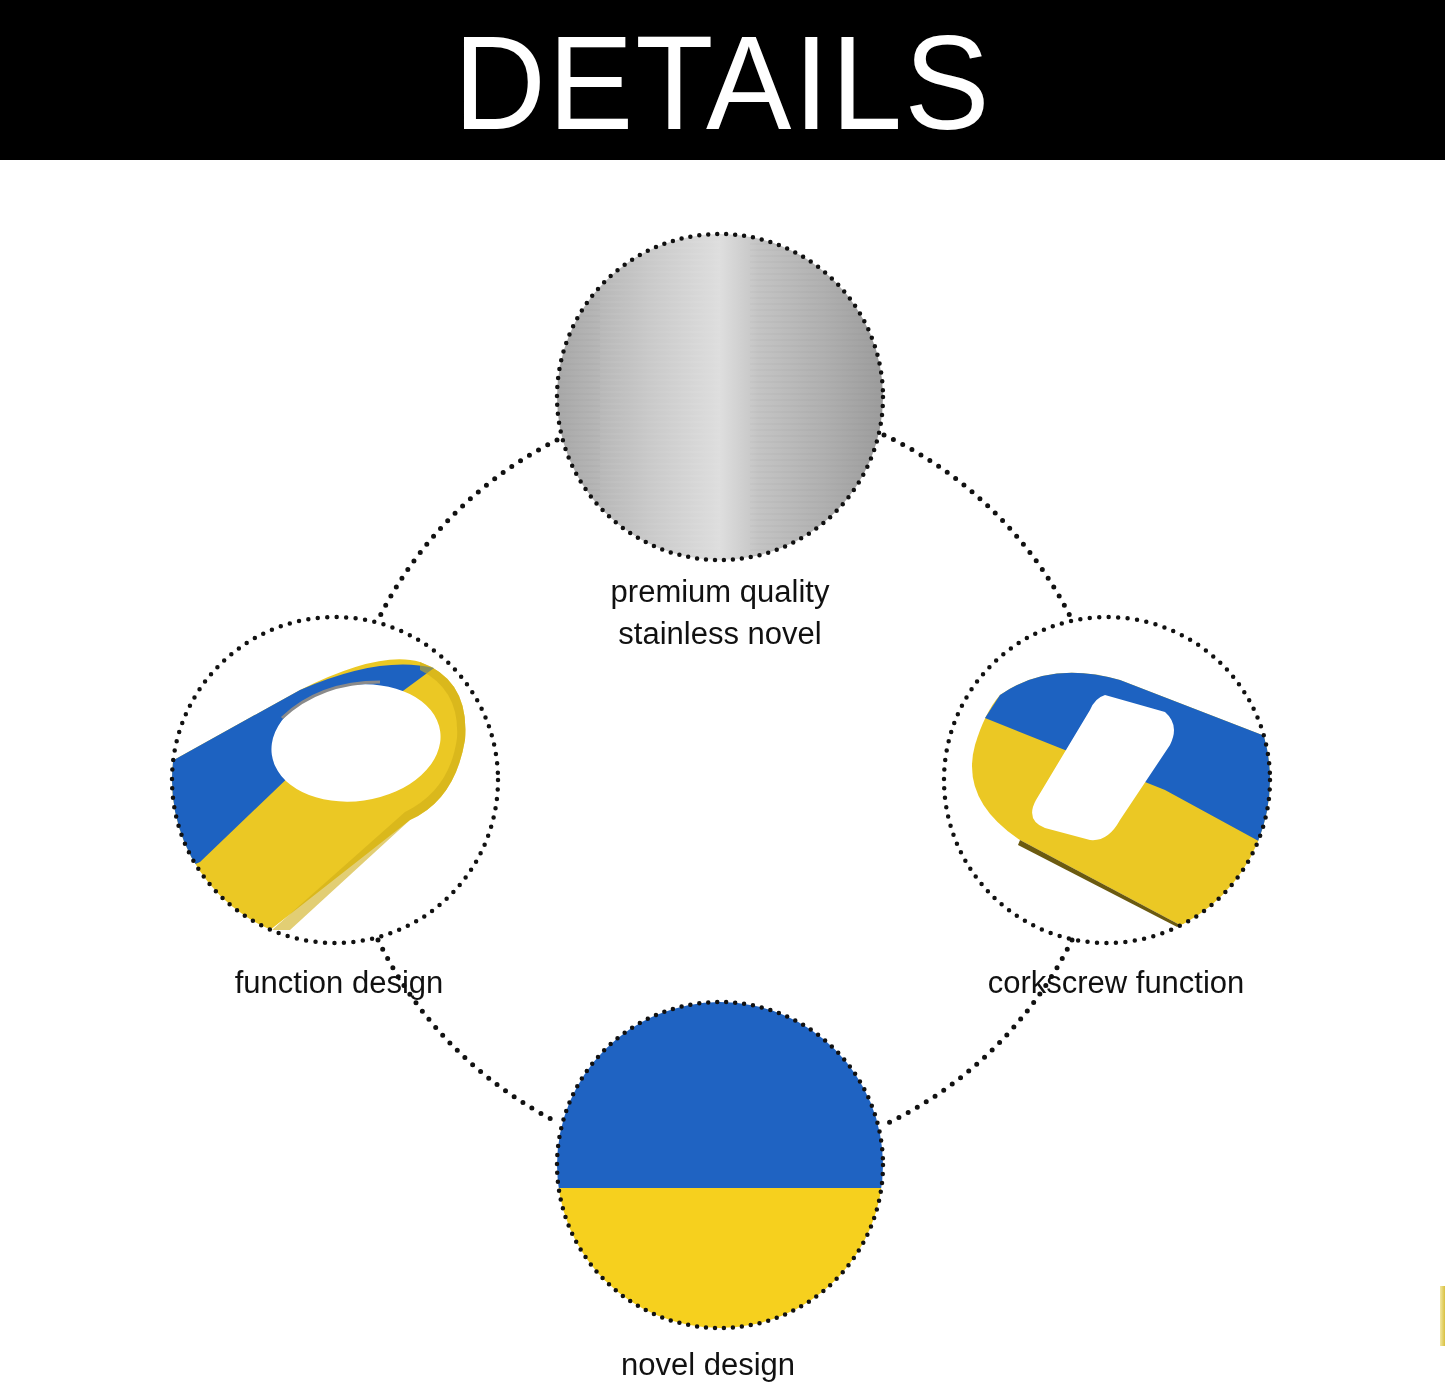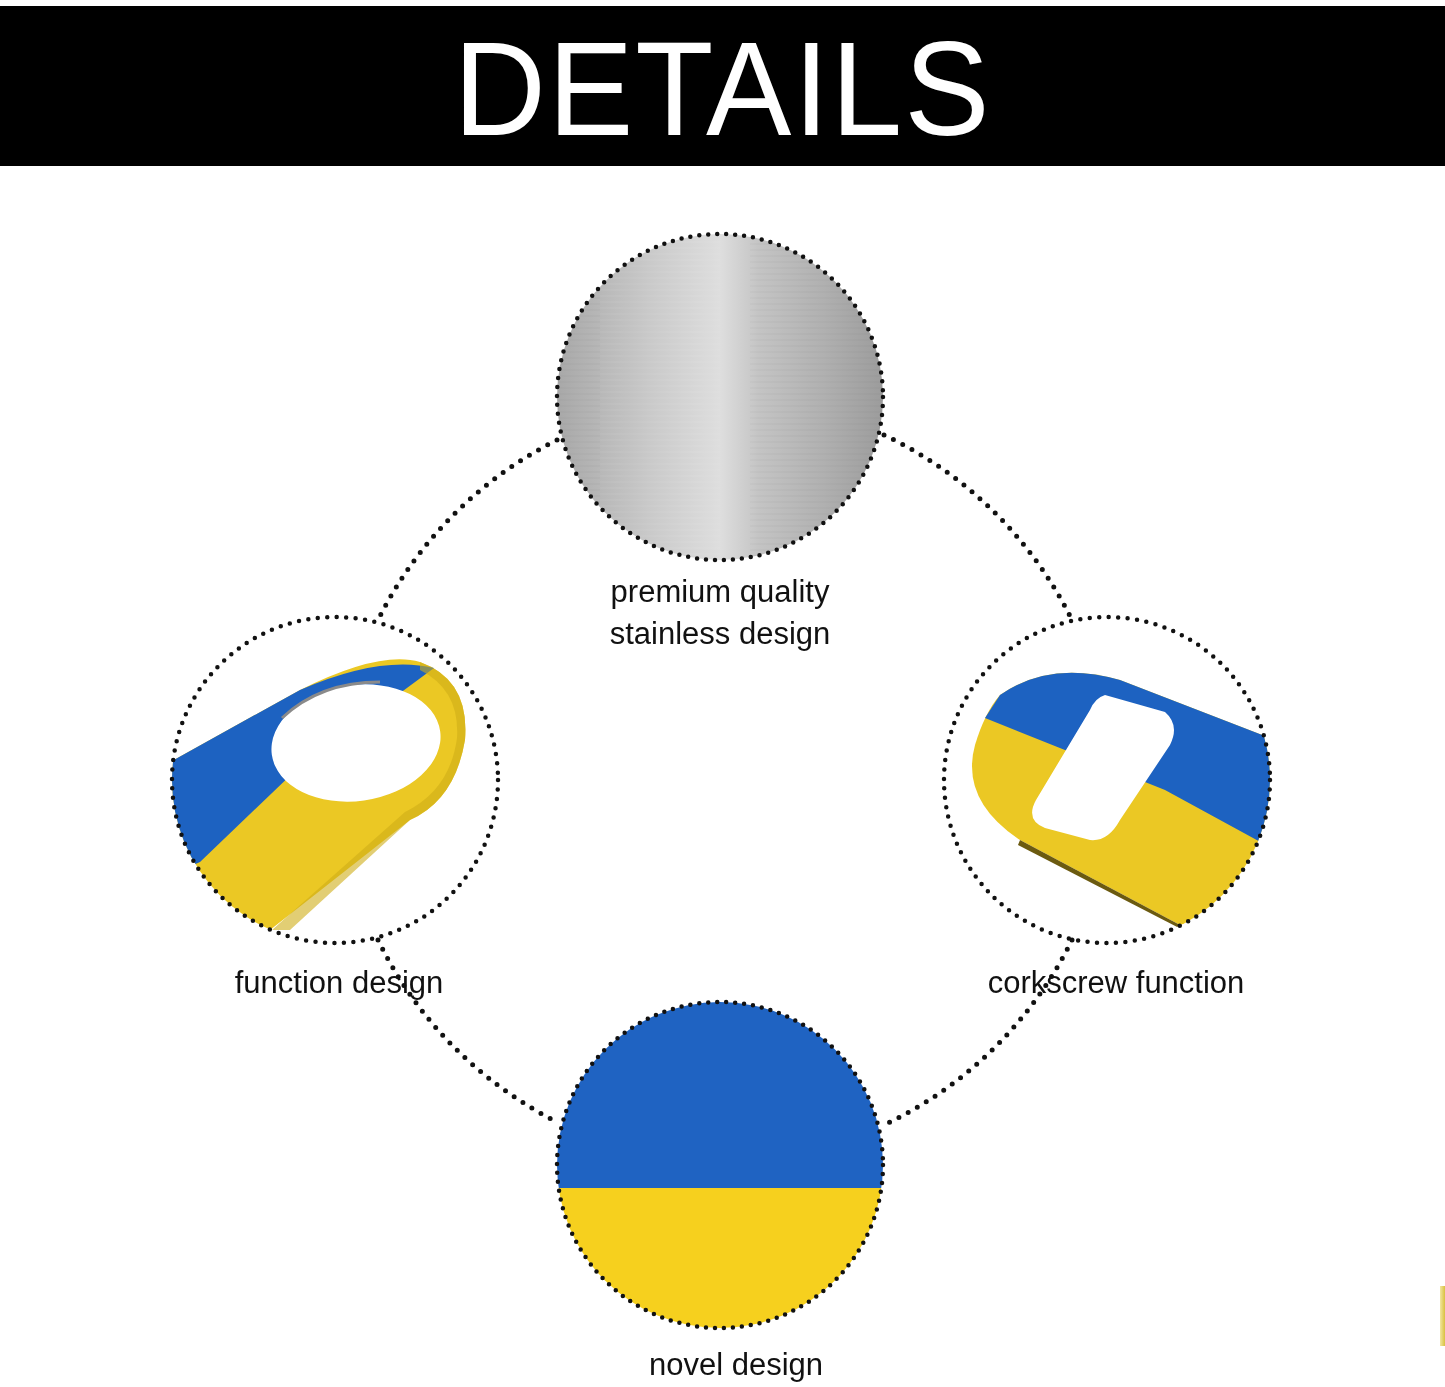--- a/index.html
+++ b/index.html
@@ -3,35 +3,35 @@
   <meta charset="utf-8">
   <style>
     html, body { margin: 0; padding: 0; }
     body {
       width: 1445px; height: 1387px; position: relative; overflow: hidden;
       background: #ffffff;
       font-family: "Liberation Sans", sans-serif;
     }
     .header {
       position: absolute; left: 0; top: 0; width: 1445px; height: 160px;
-      background: #000000; display: flex; align-items: center; justify-content: center; margin-top: 6px;
+      background: #000000; display: flex; align-items: center; justify-content: center;
     }
     .header-title {
       color: #ffffff; font-size: 128px; font-weight: normal; letter-spacing: 2px;
       line-height: 1; transform: scaleY(1.05); margin-top: 6px;
     }
     svg.art { position: absolute; left: 0; top: 0; }
     .caption {
       position: absolute; color: #111111; font-size: 31px; line-height: 42px;
       text-align: center; white-space: nowrap;
     }
     .cap-top { left: 520px; top: 571px; width: 400px; }
     .cap-left { left: 139px; top: 962px; width: 400px; }
     .cap-right { left: 916px; top: 962px; width: 400px; }
-    .cap-bottom { left: 536px; top: 1344px; width: 400px; }
+    .cap-bottom { left: 508px; top: 1344px; width: 400px; }
     .edge-strip {
       position: absolute; left: 1440px; top: 1286px; width: 5px; height: 60px;
       background: linear-gradient(90deg, #f2e7a0, #d8c040);
     }
   </style>
 </head>
 <body>
 
 <div class="header">
   <div class="header-title">DETAILS</div>
@@ -105,21 +105,21 @@
     <g clip-path="url(#clipBottom)">
       <rect x="557" y="1002" width="326" height="186" fill="#1f63c2"></rect>
       <rect x="557" y="1188" width="326" height="142" fill="#f6d01e"></rect>
     </g>
     <circle cx="720" cy="1165" r="163" fill="none" stroke="#111" stroke-width="4.5" stroke-linecap="round" stroke-dasharray="0 9"></circle>
   </g>
 </svg>
 
 <div class="caption cap-top">
   <div>premium quality</div>
-  <div>stainless design</div>
+  <div>stainless novel</div>
 </div>
 <div class="caption cap-left">
   <div>function design</div>
 </div>
 <div class="caption cap-right">
   <div>corkscrew function</div>
 </div>
 <div class="caption cap-bottom">
   <div>novel design</div>
 </div>

